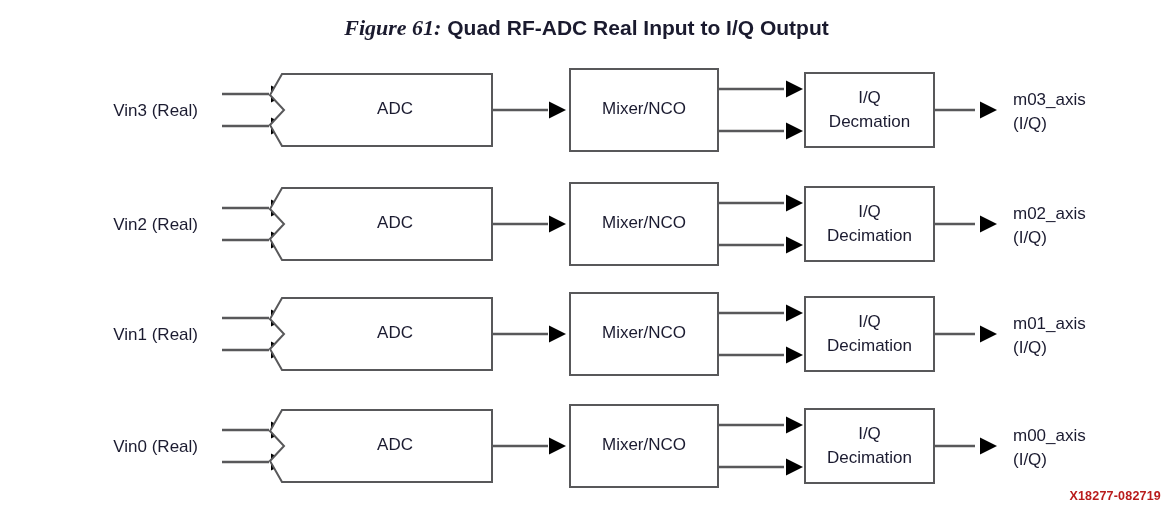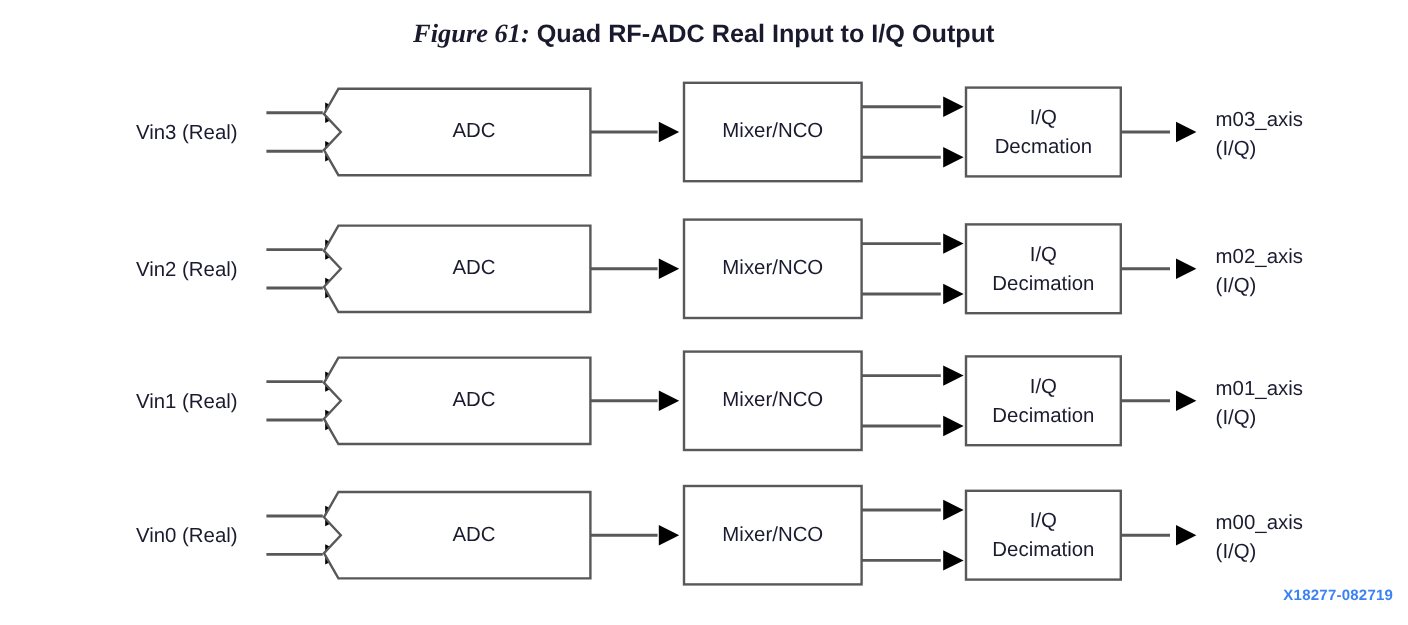--- a/index.html
+++ b/index.html
@@ -82,21 +82,21 @@
   .io-out {
     text-anchor: start;
   }
   .footer-code {
     position: absolute;
     right: 12px;
     bottom: 18px;
     font-size: 12.5px;
     font-weight: bold;
     letter-spacing: 0.2px;
-    color: #3b82f6;
+    color: #b91c1c;
     font-family: "Liberation Sans", sans-serif;
   }
 </style>
 </head>
 <body>
 
 <div id="figure-root">
 
   <div class="figure-caption">
     <span class="cap-num">Figure 61:</span>

